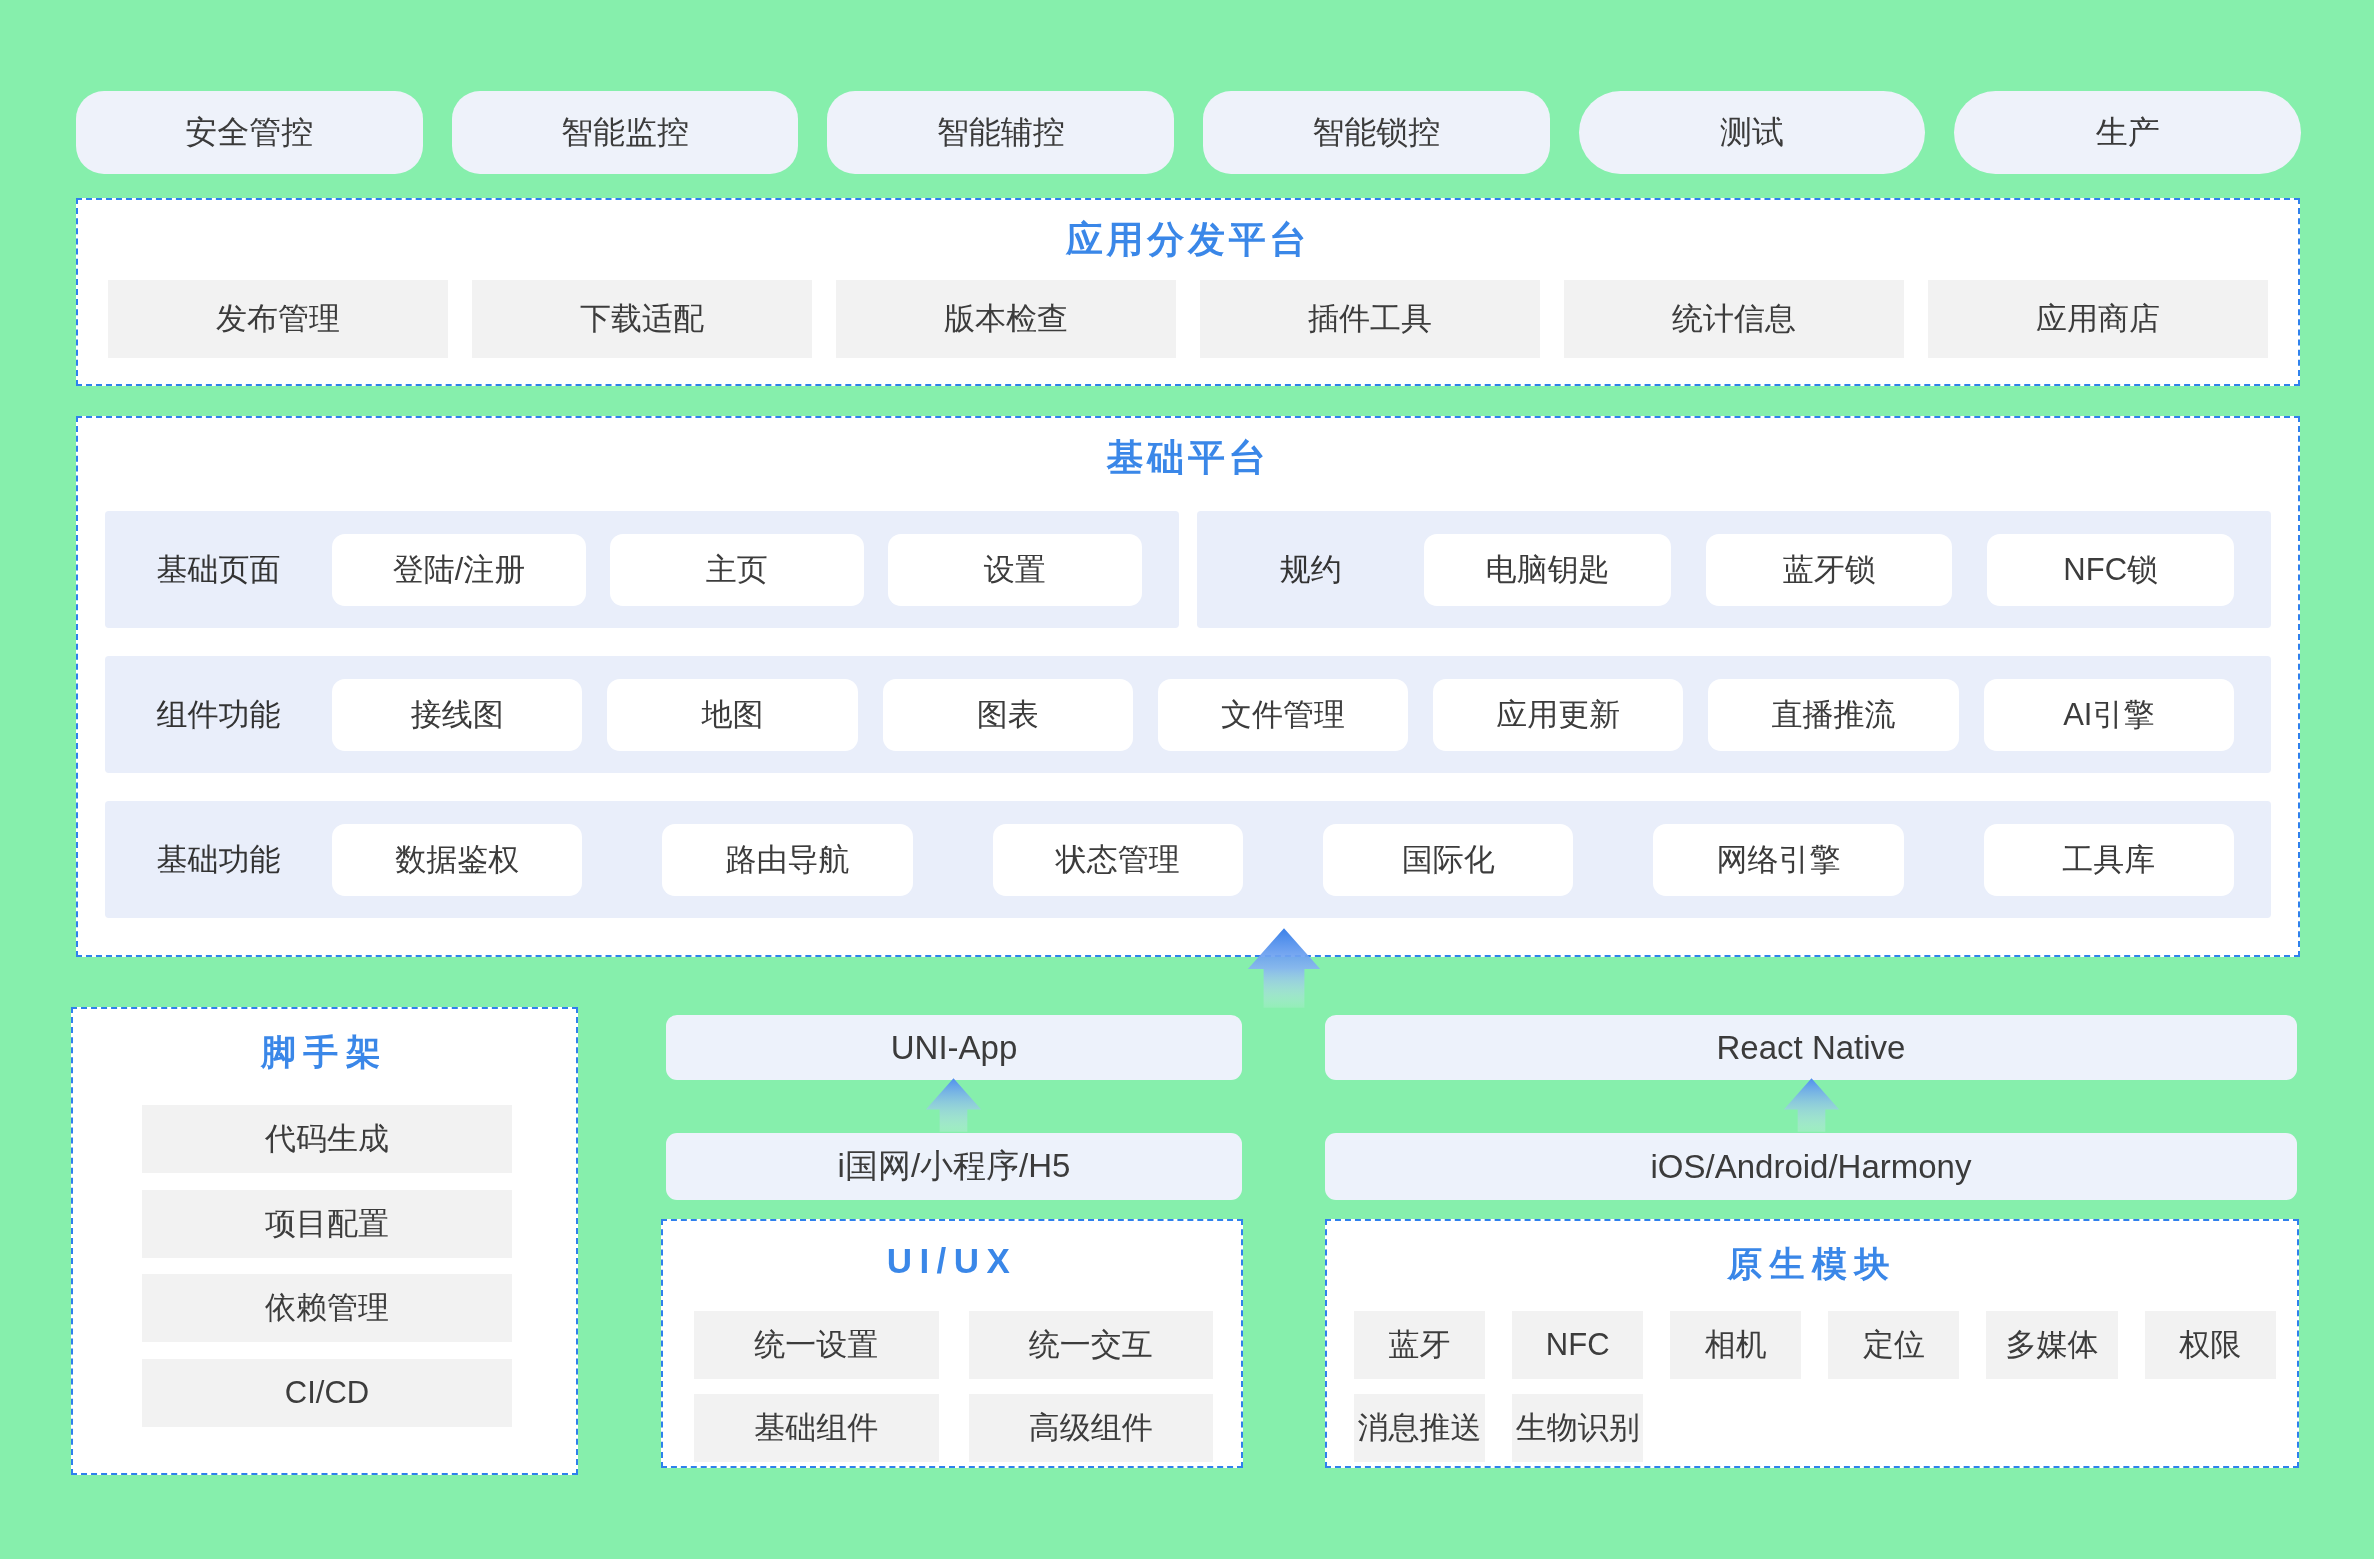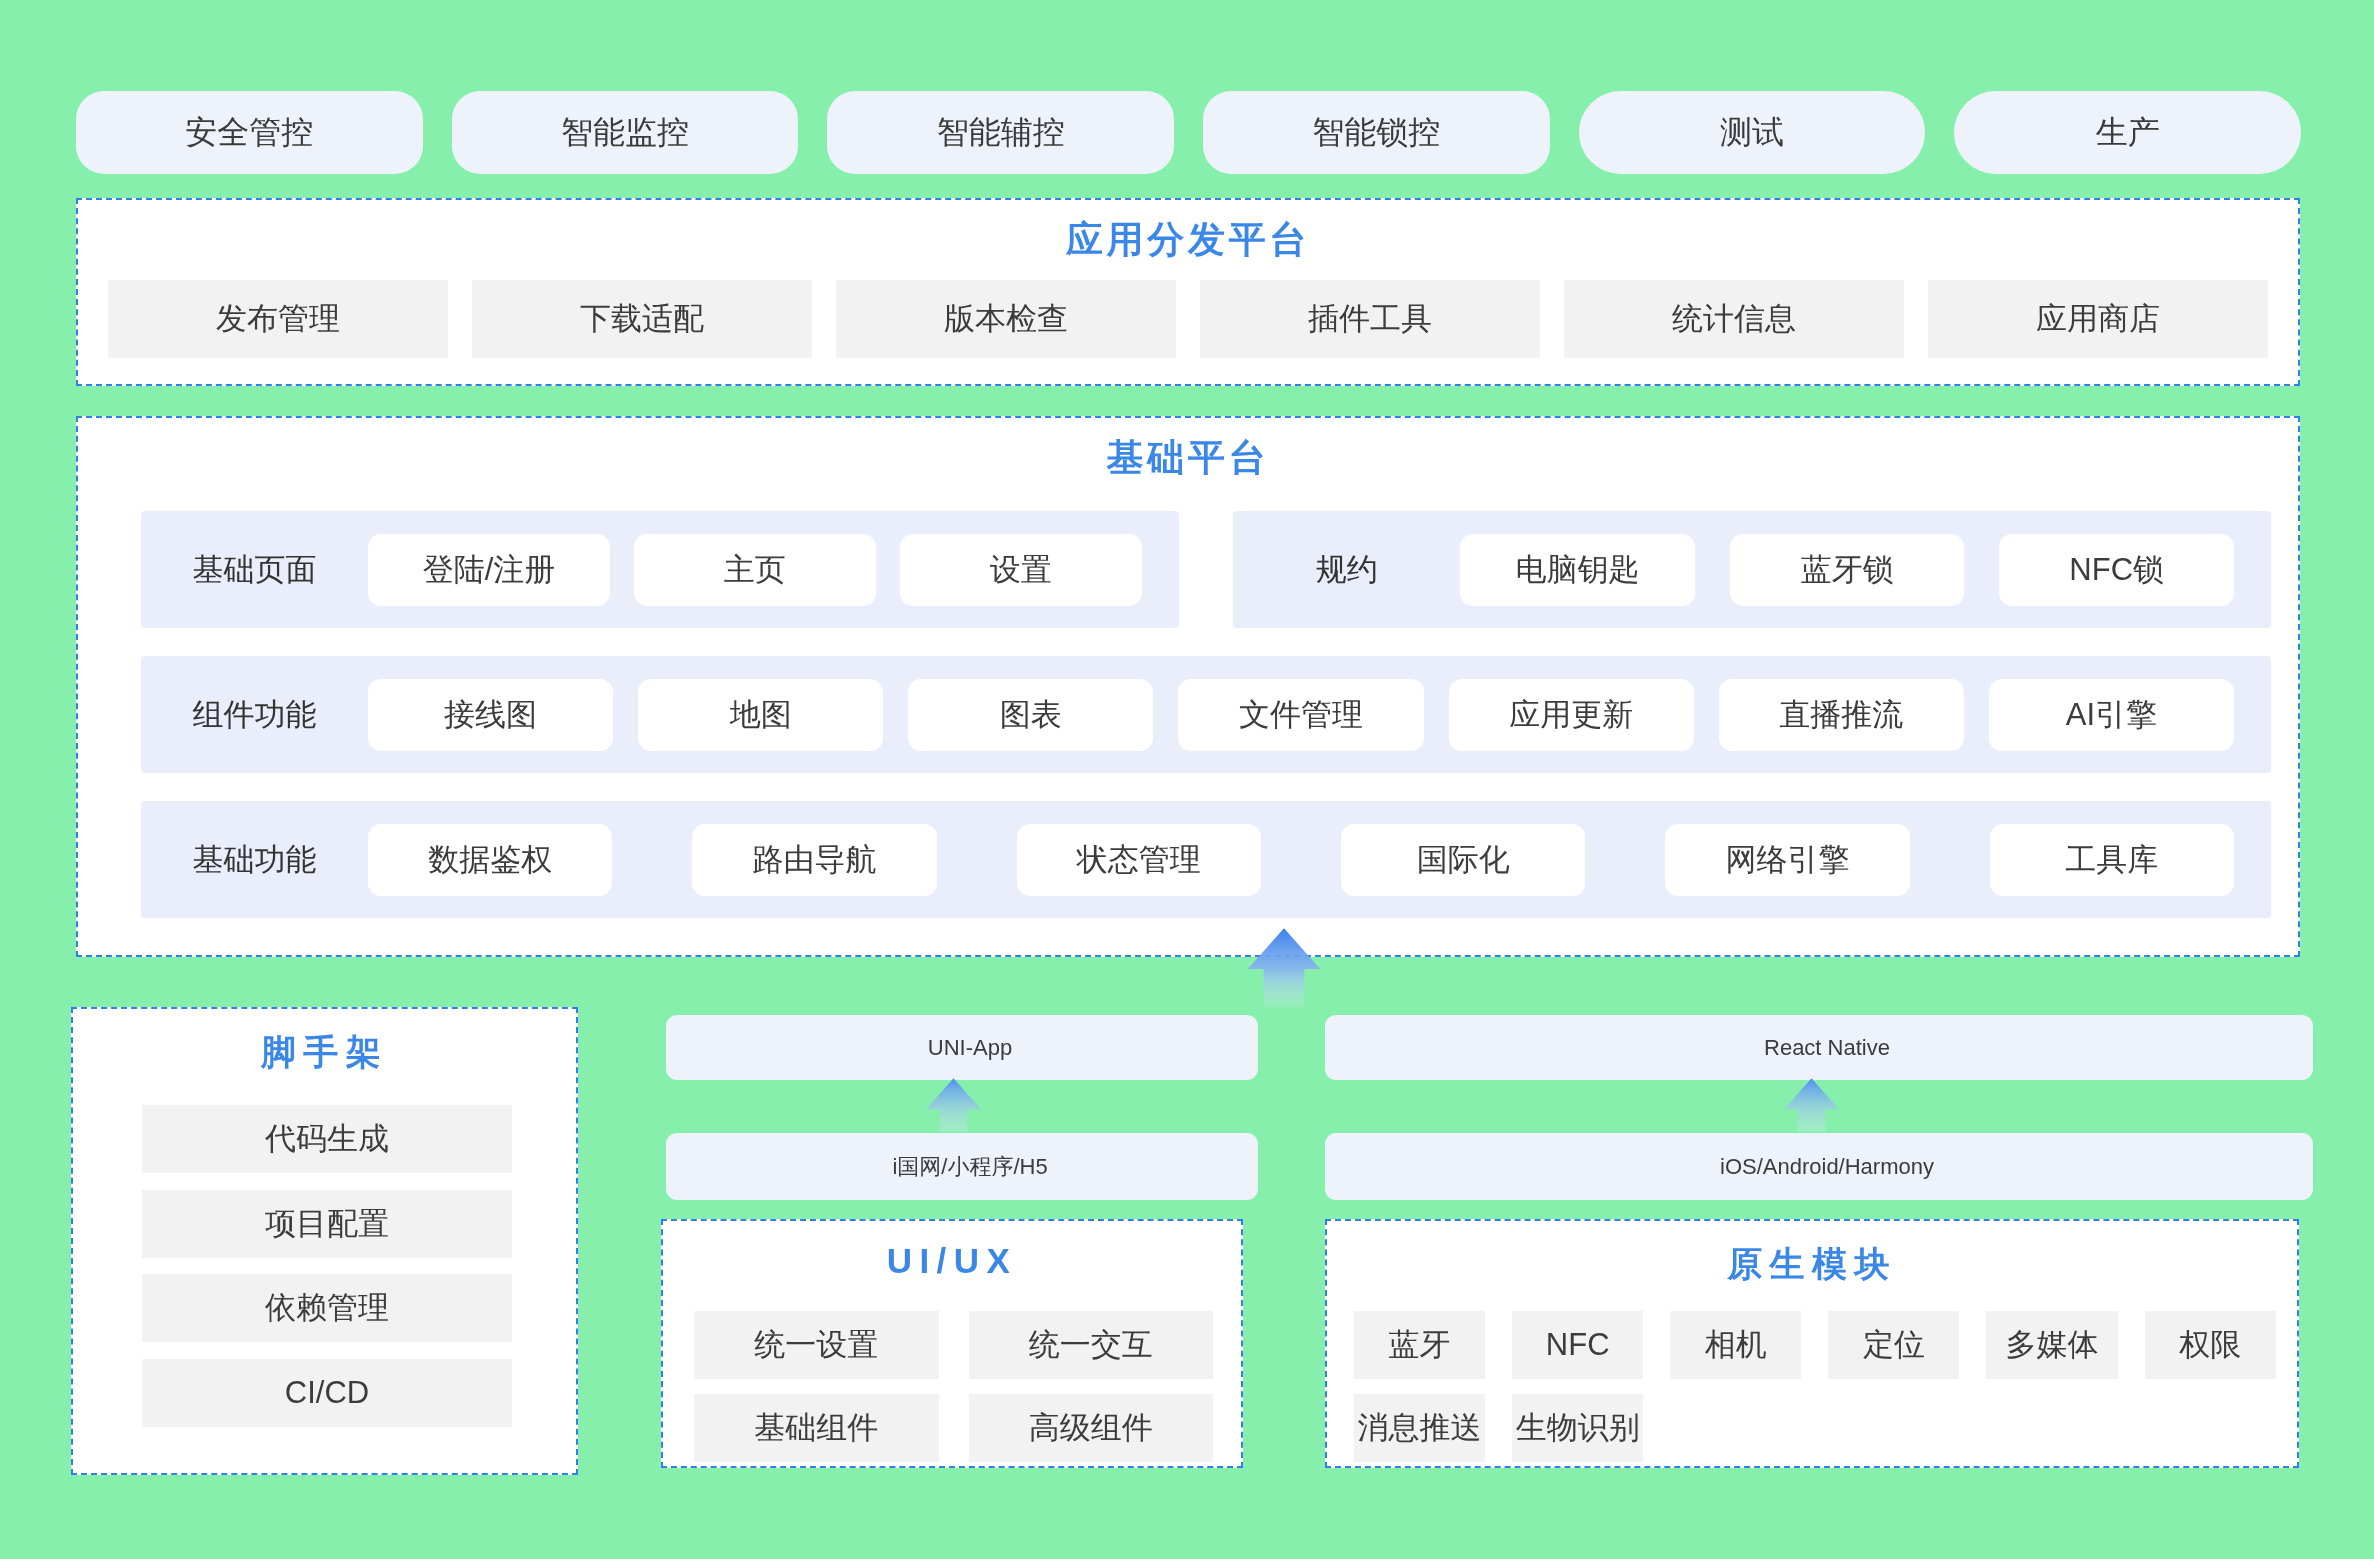--- a/index.html
+++ b/index.html
@@ -18,40 +18,40 @@
   .box-title{text-align:center;font-size:35px;color:#3a87e8;font-weight:600;letter-spacing:7.4px;margin-top:20.4px;}
 
   #app-dist{left:76px;top:198px;width:2220px;height:184px;}
   .app-items{position:absolute;left:30px;right:30px;top:80px;height:78px;display:flex;gap:24px;}
   .gray-item{flex:1;background:#f2f2f2;display:flex;align-items:center;justify-content:center;
              font-size:31px;color:#3c3c3c;}
 
   #base-platform{left:76px;top:416px;width:2220px;height:537px;}
   .bp-rows{position:absolute;left:27px;right:27px;top:93px;}
   .bp-row{display:flex;gap:18.6px;height:117px;margin-bottom:28px;}
-  .panel{flex:1;background:#e9eefa;border-radius:3.7px;display:flex;align-items:center;padding-right:37px;margin-left:36px;}
+  .panel{flex:1;background:#e9eefa;border-radius:3.7px;display:flex;align-items:center;padding-right:37px;}
   .panel-label{flex:0 0 227px;text-align:center;font-size:31px;color:#333333;}
   .panel-cards{flex:1;display:flex;gap:24px;}
   .panel-cards.g27{gap:25px;}
   .panel-cards.g38{gap:35px;}
   .panel-cards.g86{gap:80px;text-align:right;}
   .card{flex:1;height:72px;background:#ffffff;border-radius:13px;display:flex;align-items:center;justify-content:center;
         font-size:31px;color:#3c3c3c;}
 
   
   .arrow-svg{position:absolute;}
 
   
   #scaffold{left:71px;top:1007px;width:503px;height:464px;}
   .scaffold-items{position:absolute;left:69px;right:64px;top:96px;display:flex;flex-direction:column;gap:16.7px;}
   .scaffold-items .gray-item{flex:none;height:68px;}
 
   
   .bar{position:absolute;background:#edf2fb;border-radius:11px;display:flex;align-items:center;justify-content:center;
-       font-size:22px;color:#3b3b3b;padding-left:16px;}
+       font-size:33px;color:#3b3b3b;}
   #uni-bar{left:666px;top:1015px;width:576px;height:65px;}
   #inw-bar{left:666px;top:1133px;width:576px;height:67px;}
   #rn-bar{left:1325px;top:1015px;width:972px;height:65px;}
   #ios-bar{left:1325px;top:1133px;width:972px;height:67px;}
 
   
   #uiux{left:661px;top:1219px;width:578px;height:245px;}
   .uiux-grid{position:absolute;left:31px;right:28px;top:90px;display:grid;grid-template-columns:1fr 1fr;gap:15px 30px;}
   .uiux-grid .gray-item{height:68px;flex:none;}
 

